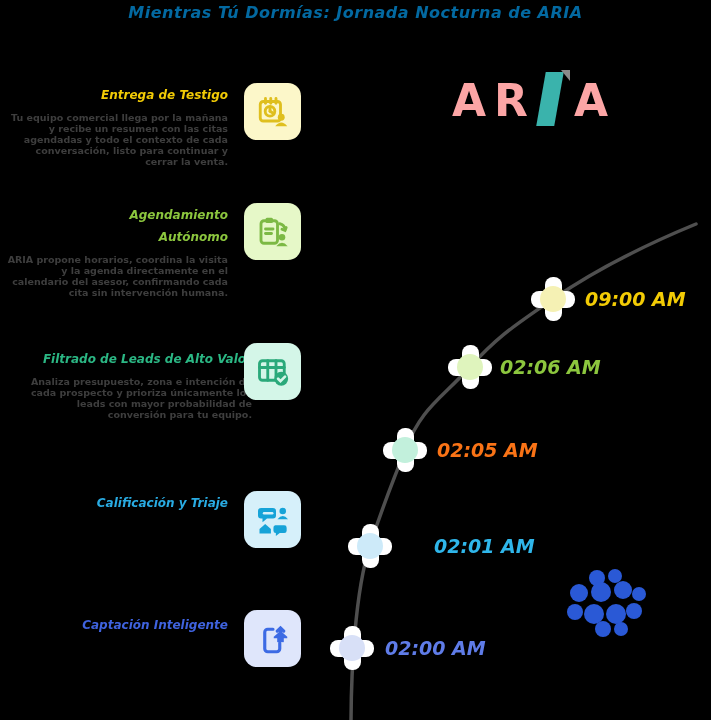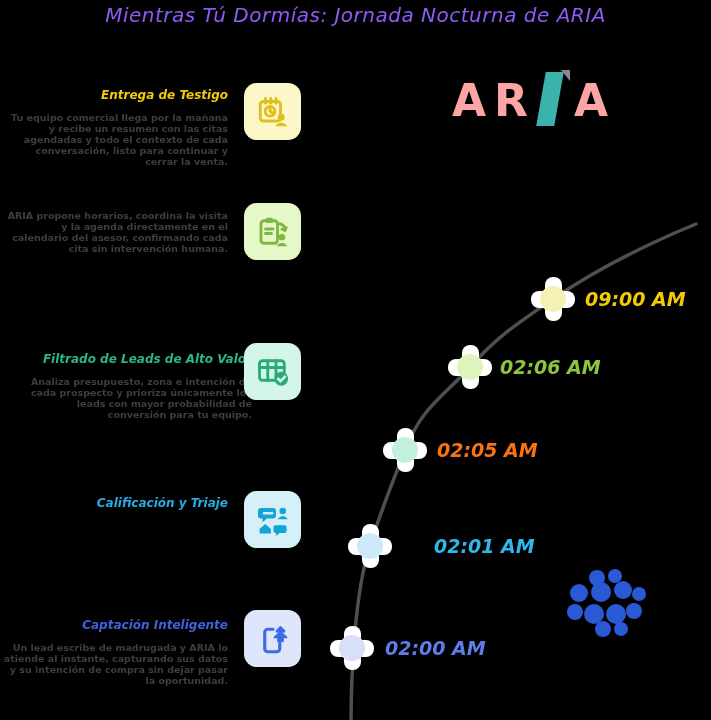--- a/index.html
+++ b/index.html
@@ -4,22 +4,22 @@
 <style>
   html,body{margin:0;padding:0;}
   body{
     width:711px;height:720px;position:relative;overflow:hidden;
     background:#000;
     font-family:"DejaVu Sans","Liberation Sans",sans-serif;
   }
   
   .main-title{
     position:absolute;top:3px;left:0;width:100%;
-    text-align:center;font-size:20px;font-weight:normal;font-style:italic;
-    color:#8b5cf6;letter-spacing:.5px;
+    text-align:center;font-size:16px;font-weight:bold;font-style:italic;
+    color:#0369a1;letter-spacing:.5px;
   }
   
   .section{position:absolute;left:2px;width:226px;text-align:right;}
   .heading{font-size:12px;font-weight:bold;font-style:italic;line-height:22px;}
   .body-text{margin-top:6px;font-size:9.5px;line-height:11px;font-weight:600;color:#3e3e3e;}
   .s1 .heading{color:#f2cb05;}
   .s2 .heading{color:#8cc63e;max-width:170px;margin-left:auto;}
   .s3 .heading{color:#2bb784;}
   .s4 .heading{color:#29abe2;}
   .s5 .heading{color:#3f63df;}
@@ -93,32 +93,32 @@
     <span class="slash-accent"></span>
   </span>
   <span>A</span>
 </div>
 
 <div class="section s1">
   <div class="heading">Entrega de Testigo</div>
   <div class="body-text">Tu equipo comercial llega por la mañana y recibe un resumen con las citas agendadas y todo el contexto de cada conversación, listo para continuar y cerrar la venta.</div>
 </div>
 <div class="section s2">
+  <div class="heading">Agendamiento Autónomo</div>
   <div class="body-text">ARIA propone horarios, coordina la visita y la agenda directamente en el calendario del asesor, confirmando cada cita sin intervención humana.</div>
 </div>
 <div class="section s3">
   <div class="heading">Filtrado de Leads de Alto Valor</div>
   <div class="body-text">Analiza presupuesto, zona e intención de cada prospecto y prioriza únicamente los leads con mayor probabilidad de conversión para tu equipo.</div>
 </div>
 <div class="section s4">
   <div class="heading">Calificación y Triaje</div>
 </div>
 <div class="section s5">
   <div class="heading">Captación Inteligente</div>
-  <div class="body-text">Un lead escribe de madrugada y ARIA lo atiende al instante, capturando sus datos y su intención de compra sin dejar pasar la oportunidad.</div>
 </div>
 
 <div class="tile t1">
   <svg viewBox="0 0 24 24" fill="none" stroke="currentColor" stroke-width="1.9" stroke-linecap="round">
     <rect x="3.5" y="5" width="13.5" height="13" rx="2"></rect>
     <line x1="7" y1="3" x2="7" y2="6.2"></line>
       <line x1="10.5" y1="3" x2="10.5" y2="6.2"></line>
       <line x1="14" y1="3" x2="14" y2="6.2"></line>
     <circle cx="10" cy="11.5" r="3.2"></circle>
     <line x1="10" y1="11.5" x2="10" y2="8.6"></line>

